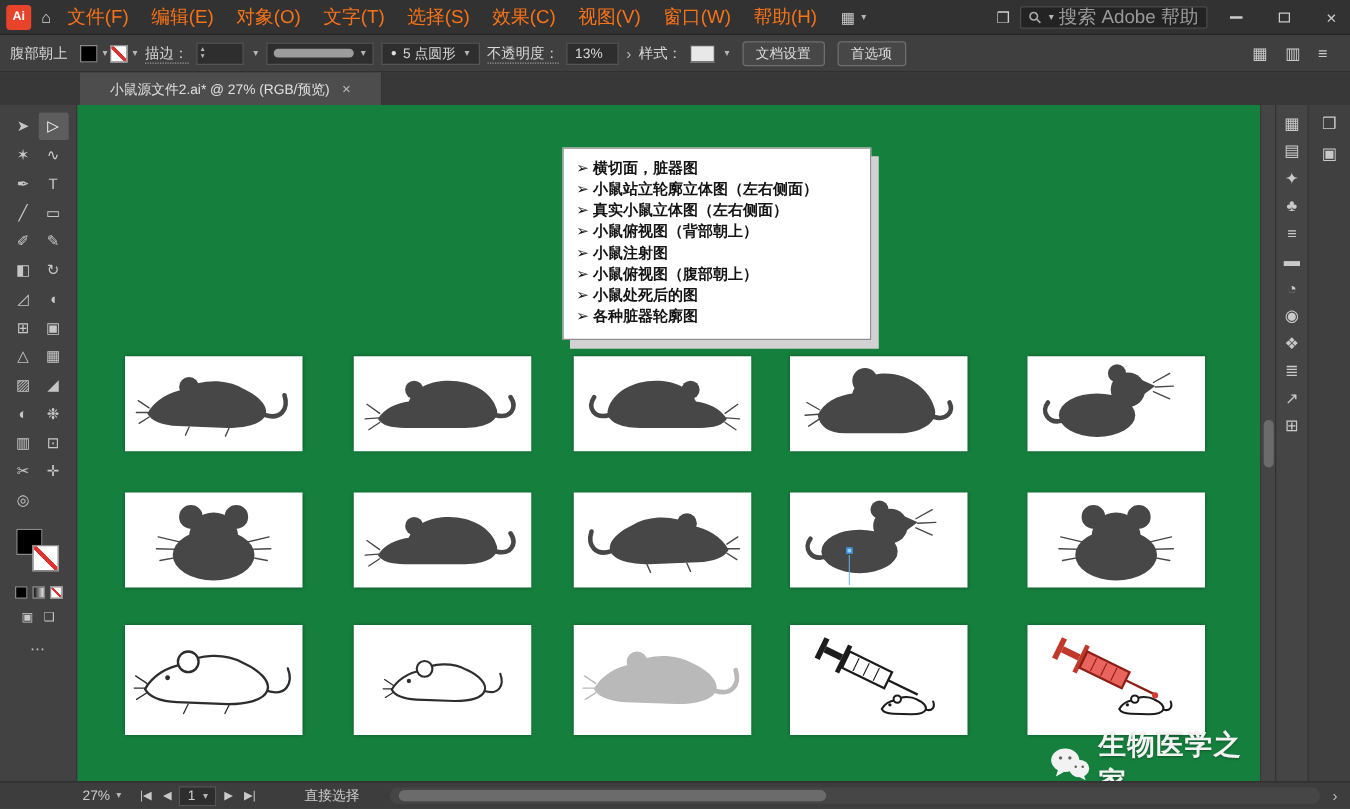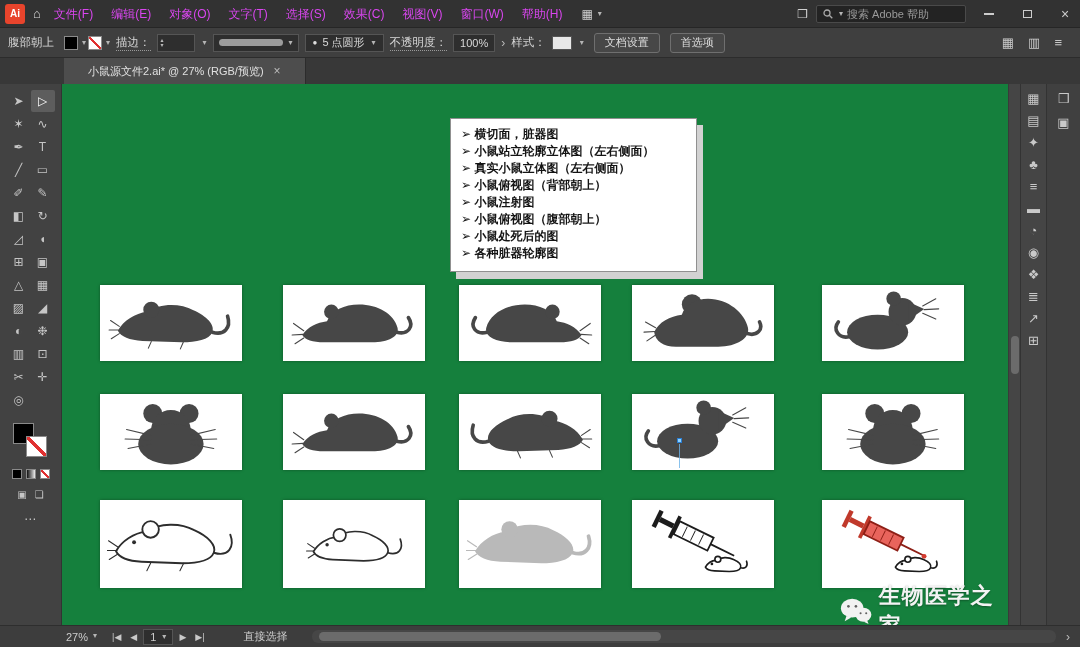--- a/index.html
+++ b/index.html
@@ -5,29 +5,29 @@
   * { margin:0; padding:0; box-sizing:border-box; font-family:"Liberation Sans","DejaVu Sans",sans-serif; }
   html,body { background:#222; }
   body { width:1080px; height:647px; overflow:hidden; }
   .app { position:relative; width:1080px; height:647px; background:#5f5f5f; overflow:hidden; color:#ddd; font-size:12px; }
 
   
   .titlebar { position:absolute; left:0; top:0; width:1080px; height:28px; background:#323232; border-bottom:1px solid #262626; display:flex; align-items:center; }
   .ai-logo { width:20px; height:20px; margin-left:5px; border-radius:3px; background:#e8442c; color:#fff; font-weight:bold; font-size:10px; display:flex; align-items:center; justify-content:center; }
   .home-btn { margin:0 4px 0 8px; font-size:13px; color:#d8d8d8; cursor:default; }
   .menubar { display:flex; align-items:center; height:100%; }
-  .menu-item { padding:0 9px; line-height:28px; font-size:12px; color:#d946ef; cursor:default; }
+  .menu-item { padding:0 9px; line-height:28px; font-size:15px; color:#f97316; cursor:default; }
   .ws { display:flex; align-items:center; gap:3px; margin-left:10px; color:#cfcfcf; }
   .ws-icon { font-size:12px; }
   .dd { font-size:8px; color:#b5b5b5; margin-left:2px; }
   .tb-right { margin-left:auto; display:flex; align-items:center; gap:8px; }
   .arrange-icon { font-size:12px; color:#cfcfcf; }
   .searchbox { width:150px; height:18px; background:#232323; border:1px solid #4a4a4a; border-radius:2px; display:flex; align-items:center; gap:4px; padding:0 6px; }
   .searchbox svg { flex:none; }
-  .search-input { flex:1; min-width:0; background:transparent; border:none; outline:none; color:#bbb; font-size:11px; }
+  .search-input { flex:1; min-width:0; background:transparent; border:none; outline:none; color:#bbb; font-size:15px; }
   .search-input::placeholder { color:#9a9a9a; }
   .winbtn { width:30px; height:28px; display:flex; align-items:center; justify-content:center; color:#ccc; font-size:14px; cursor:default; }
   .min-glyph { width:10px; height:2px; background:#ccc; display:inline-block; }
   .restore-glyph { width:9px; height:8px; border:1px solid #ccc; display:inline-block; }
 
   
   .controlbar { position:absolute; left:0; top:28px; width:1080px; height:30px; background:#3f3f3f; border-bottom:1px solid #2c2c2c; display:flex; align-items:center; gap:6px; padding:0 8px; font-size:11.5px; color:#d8d8d8; }
   .cb-status { margin-right:4px; }
   .swatch-pair { display:flex; align-items:center; gap:2px; }
   .swatch { width:14px; height:14px; border:1px solid #8a8a8a; display:inline-block; }
@@ -166,21 +166,21 @@
     <span class="brush-preview-box">
       <span class="brush-pill"></span>
       <span class="dd">▾</span>
     </span>
     <span class="brush-select">
       <span class="brush-dot">●</span>
       <span>5 点圆形</span>
       <span class="dd">▾</span>
     </span>
     <span class="cb-label dotted">不透明度：</span>
-    <span class="opacity-box">100%</span>
+    <span class="opacity-box">13%</span>
     <span class="expand">›</span>
     <span class="cb-label">样式：</span>
     <span class="style-swatch"></span>
     <span class="dd">▾</span>
     <button class="cb-btn">文档设置</button>
     <button class="cb-btn">首选项</button>
     <span class="cb-icons">
       <span>▦</span>
       <span>▥</span>
       <span>≡</span>

